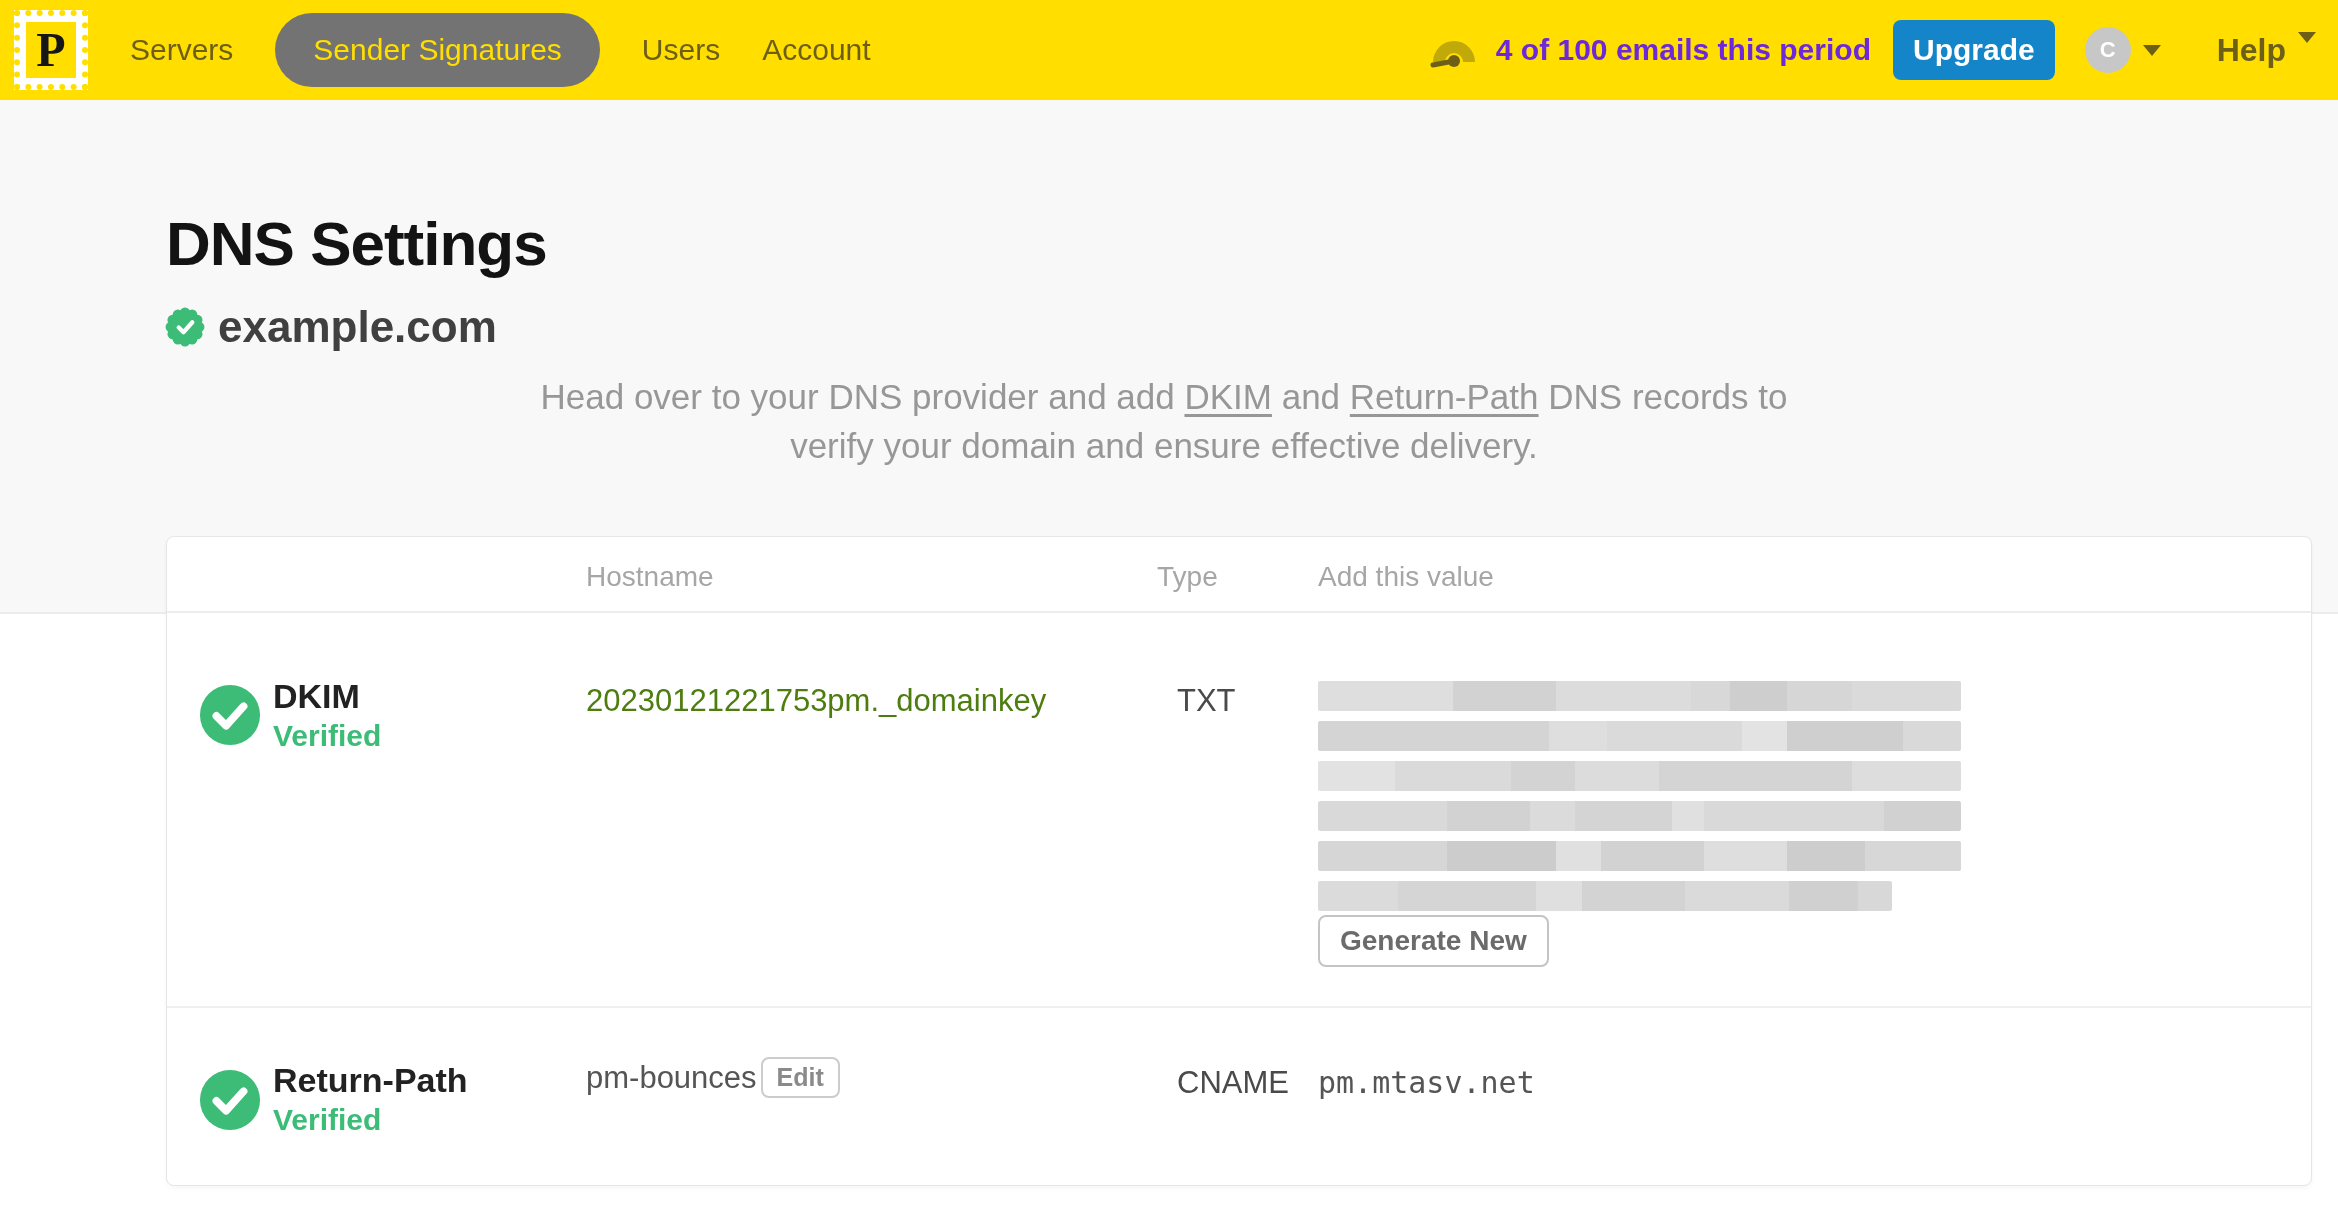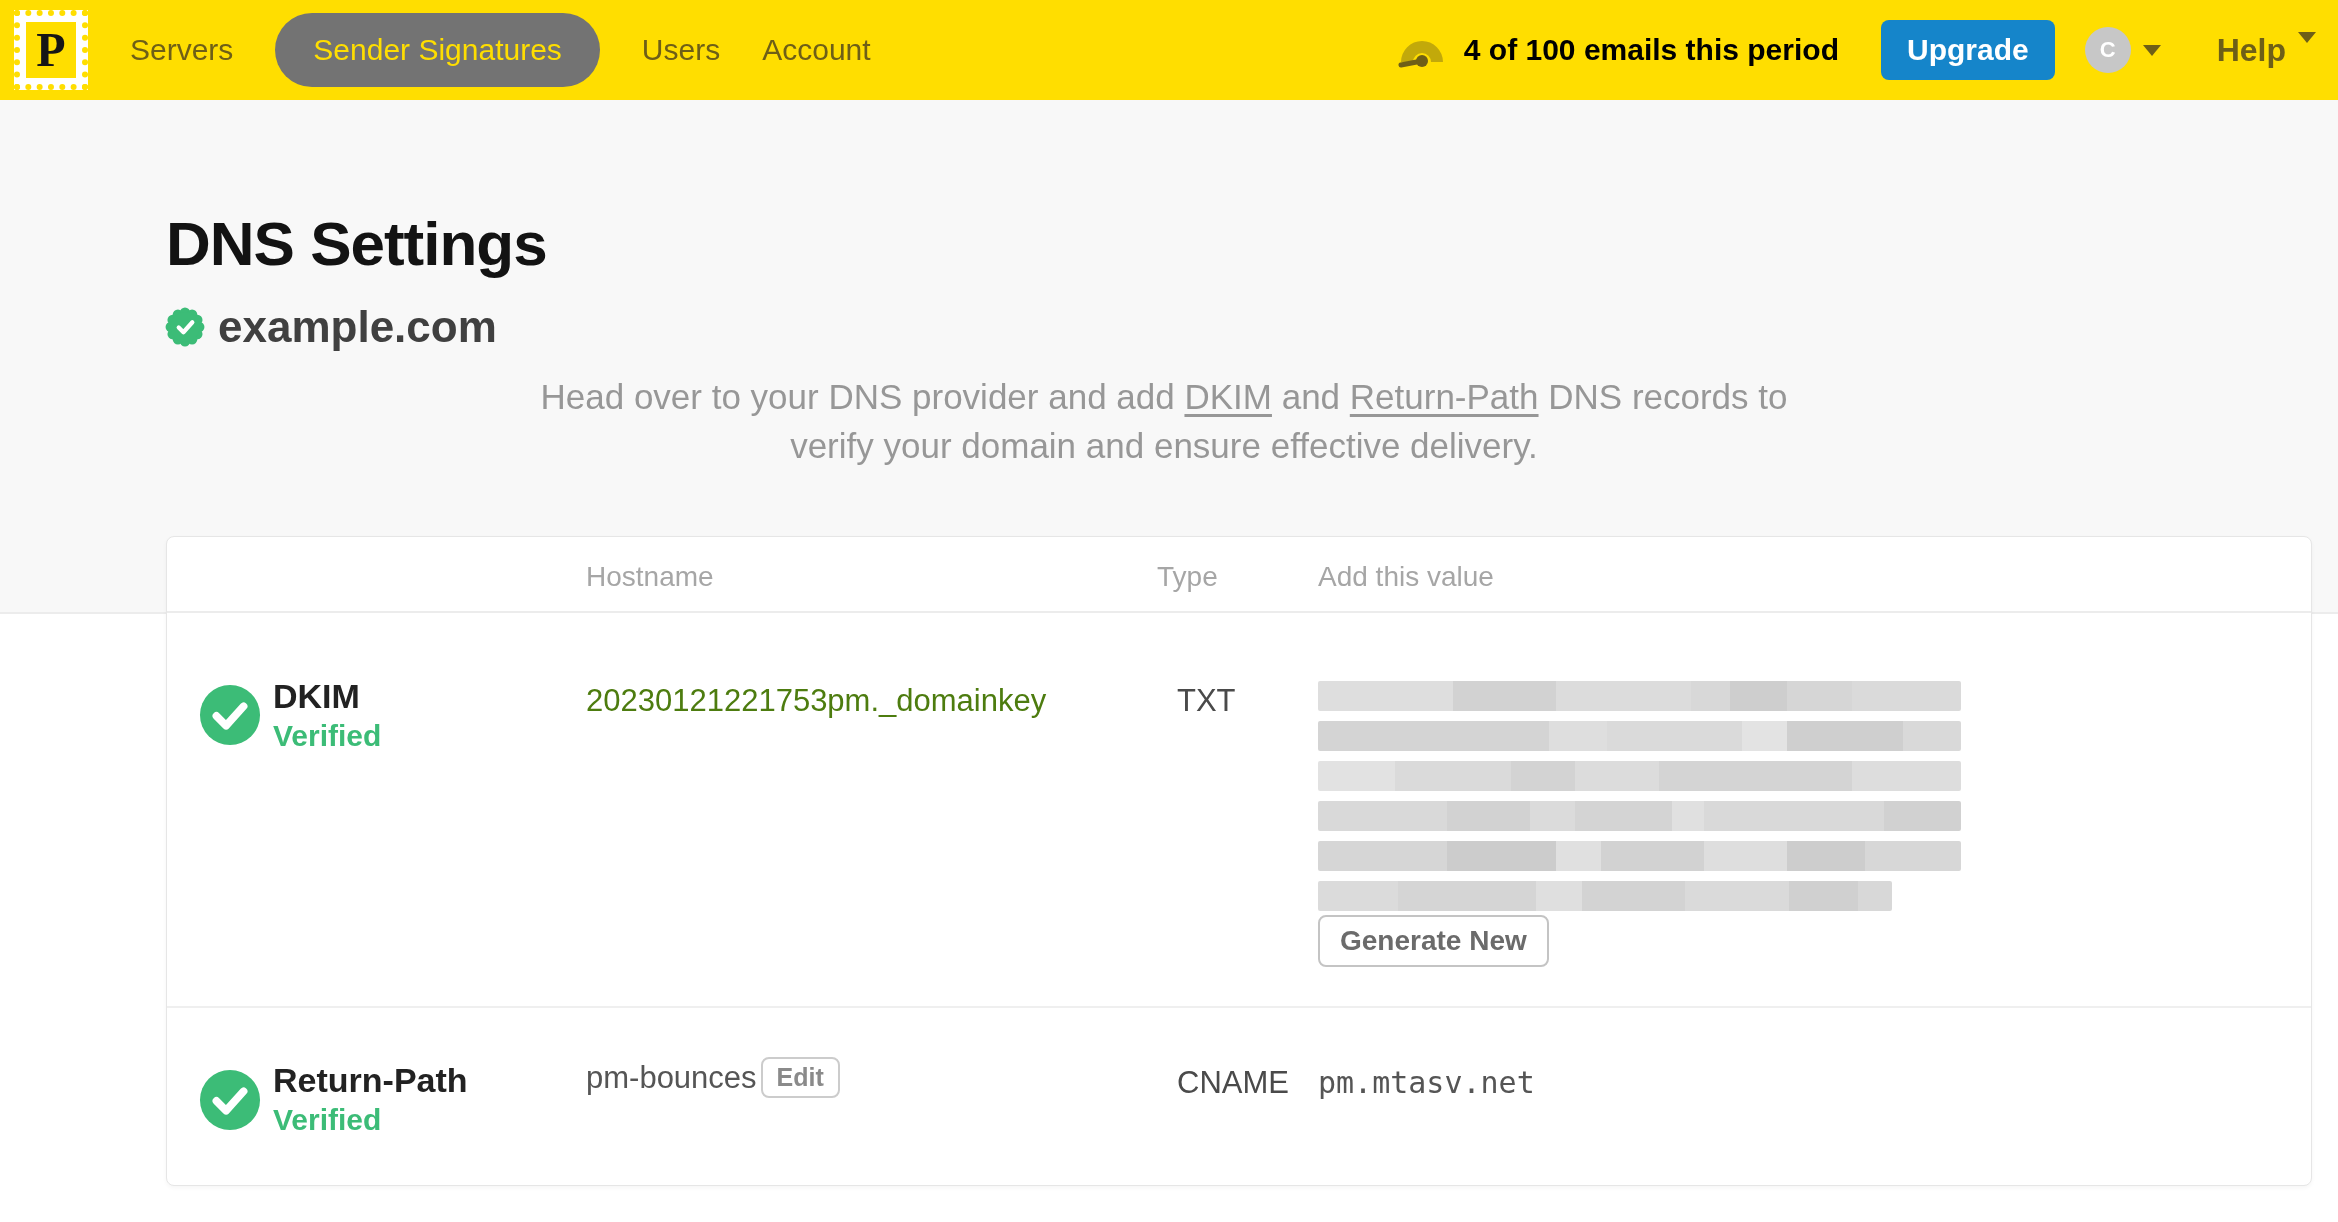--- a/index.html
+++ b/index.html
@@ -18,23 +18,23 @@
            position:relative; flex:0 0 auto; }
   .stamp-inner { position:absolute; inset:6px; background:#ffde00;
                  display:flex; align-items:center; justify-content:center; }
   .stamp-inner span { font-family:"Liberation Serif", serif; font-weight:700; font-size:48px;
                       color:#161616; line-height:1; }
   .nav-item { font-size:30px; font-weight:400; color:#6e5f17; cursor:pointer; white-space:nowrap; }
   .nav-item.active { background:#737373; color:#ffde00; border-radius:44px;
                      padding:20px 38px; }
   .nav-right { margin-left:auto; display:flex; align-items:center; padding-right:22px; }
   .gauge { width:50px; height:36px; margin-right:16px; }
-  .usage { font-size:30px; font-weight:700; color:#000000; margin-right:42px; white-space:nowrap; }
+  .usage { font-size:30px; font-weight:700; color:#6d28d9; margin-right:22px; white-space:nowrap; }
   .upgrade-btn { background:#1585ca; color:#fff; font-weight:700; font-size:30px;
-                 border:none; border-radius:8px; padding:13px 26px; cursor:pointer;
+                 border:none; border-radius:8px; padding:13px 20px; cursor:pointer;
                  font-family:inherit; margin-right:30px; }
   .avatar-wrap { display:flex; align-items:center; gap:12px; margin-right:56px; cursor:pointer; }
   .avatar { width:46px; height:46px; border-radius:50%; background:#c7c7c7; color:#fff;
             font-weight:700; font-size:22px; display:flex; align-items:center; justify-content:center; }
   .caret { width:0; height:0; border-left:9px solid transparent; border-right:9px solid transparent;
            border-top:11px solid #6e5f17; }
   .help-wrap { display:flex; align-items:flex-start; gap:12px; cursor:pointer; }
   .help-label { font-size:32px; font-weight:700; color:#6e5f17; }
 
   

